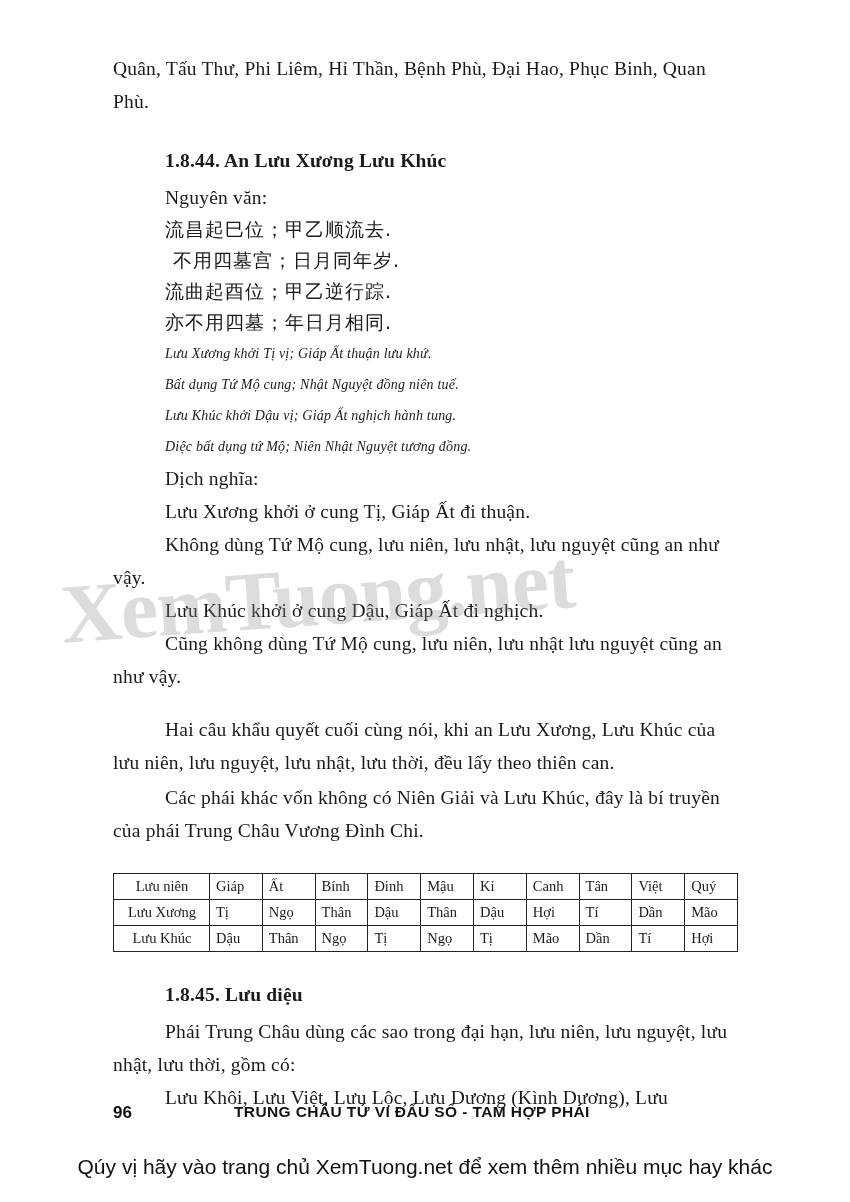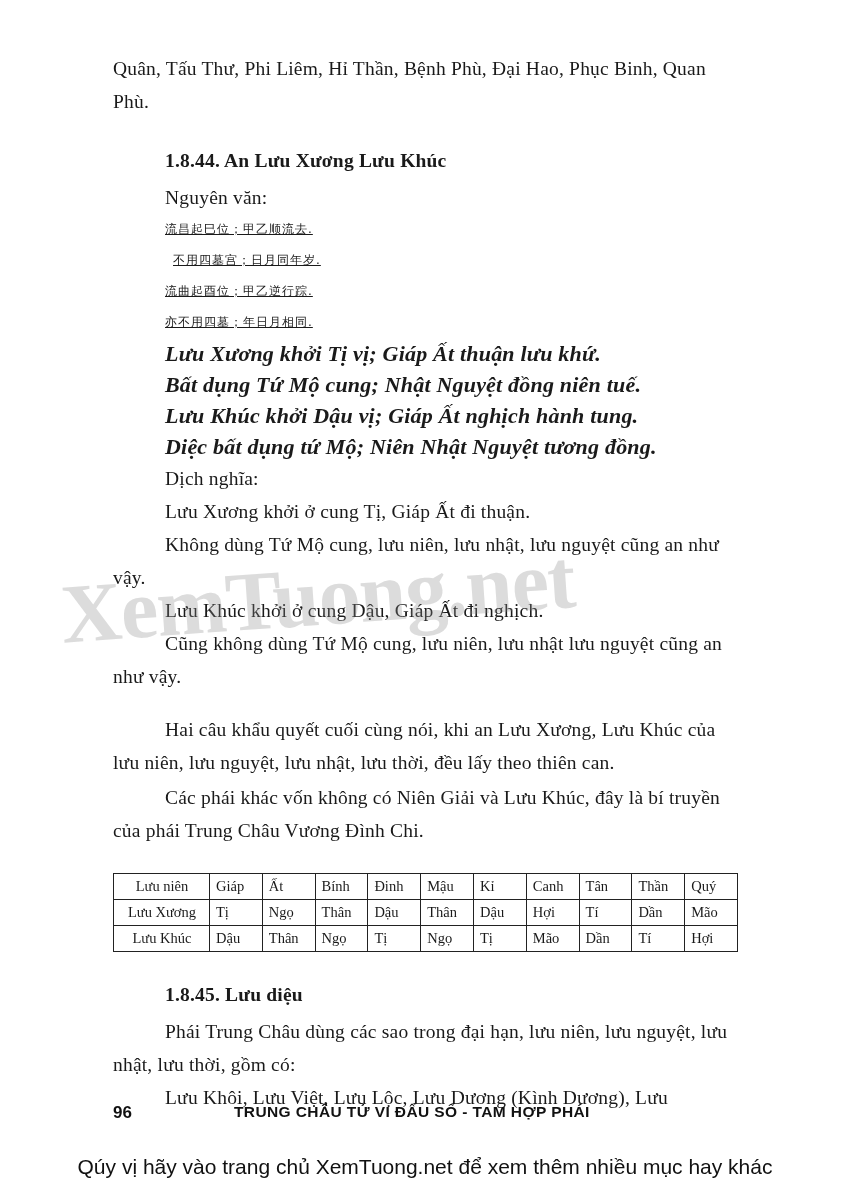--- a/index.html
+++ b/index.html
@@ -43,35 +43,33 @@
     font-weight: bold;
     font-size: 19.5px;
     line-height: 33px;
     margin-top: 26px;
     margin-bottom: 4px;
     text-indent: 52px;
     letter-spacing: 0.2px;
   }
   .han {
     font-family: "DejaVu Sans", sans-serif;
-    font-size: 12px;
+    font-size: 19px;
     line-height: 31px;
     text-indent: 52px;
     letter-spacing: 1px;
-    text-decoration: underline;
   }
   .han.pad {
     text-indent: 60px;
   }
   .ital {
     font-style: italic;
-    font-size: 22px;
+    font-size: 14px;
     line-height: 31px;
     text-indent: 52px;
-    font-weight: bold;
   }
   .blockgap {
     height: 18px;
   }
   table.grid {
     border-collapse: collapse;
     margin-top: 26px;
     margin-left: 0px;
     width: 625px;
     table-layout: fixed;
@@ -177,21 +175,21 @@
           <tr>
         <td class="first">Lưu niên</td>
         <td>Giáp</td>
         <td>Ất</td>
         <td>Bính</td>
         <td>Đinh</td>
         <td>Mậu</td>
         <td>Kỉ</td>
         <td>Canh</td>
         <td>Tân</td>
-        <td>Thần</td>
+        <td>Việt</td>
         <td>Quý</td>
       </tr>
       <tr>
         <td class="first">Lưu Xương</td>
         <td>Tị</td>
         <td>Ngọ</td>
         <td>Thân</td>
         <td>Dậu</td>
         <td>Thân</td>
         <td>Dậu</td>

